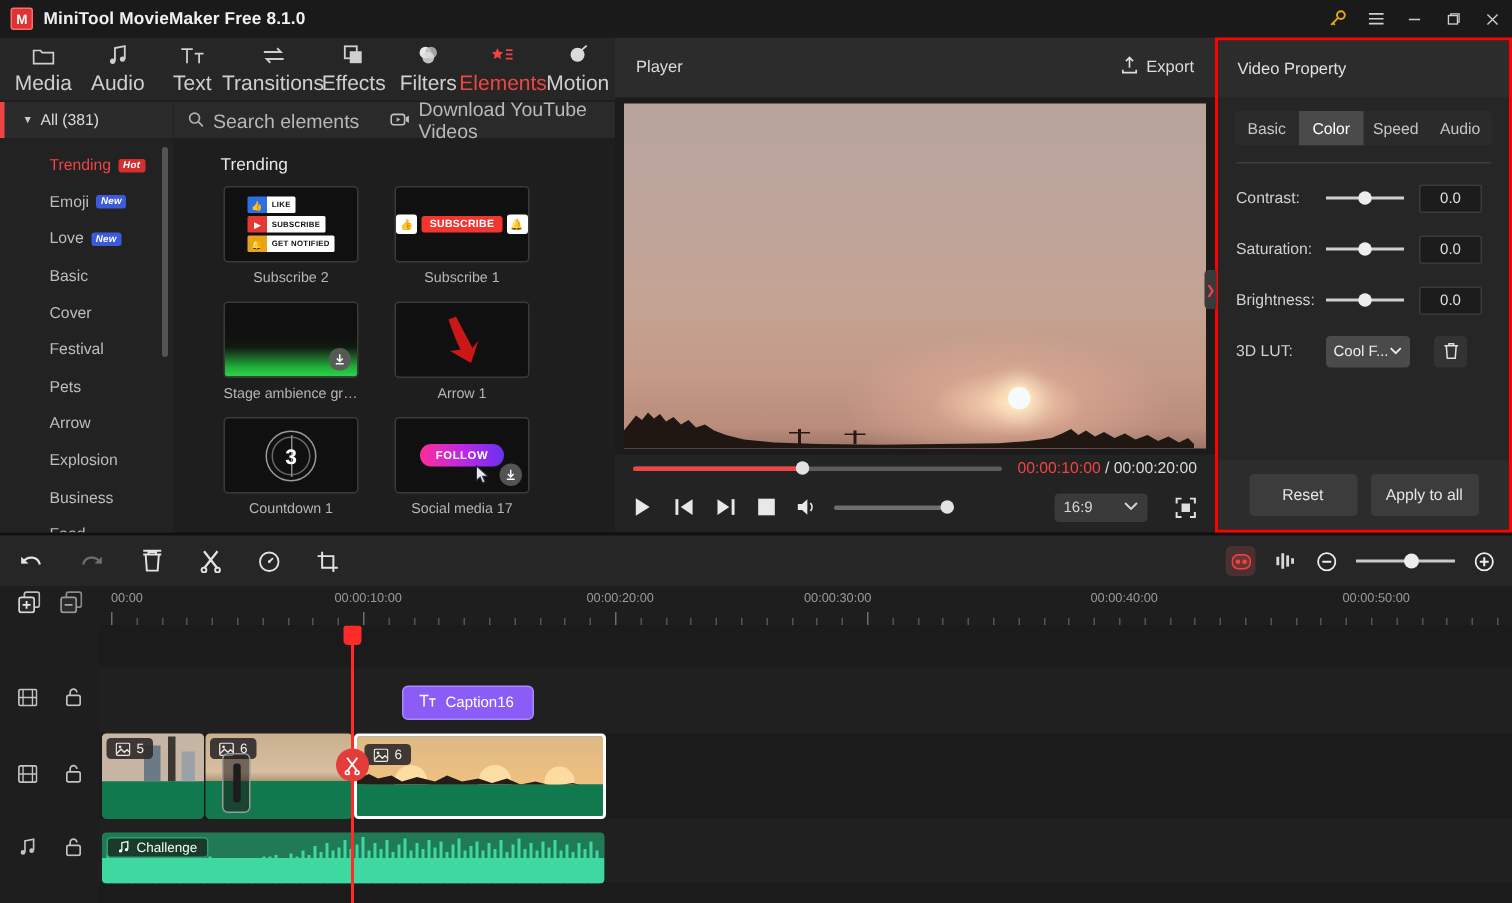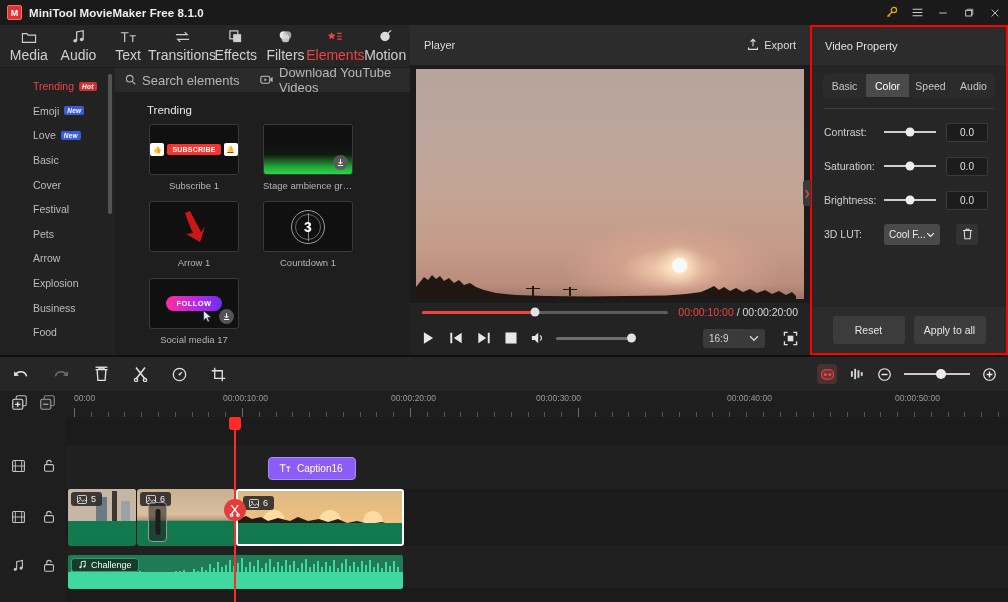--- a/index.html
+++ b/index.html
@@ -374,20 +374,24 @@
                 <path d="M10.5 4.5L14 1.5" stroke="#dadada" stroke-width="1.3"></path>
               </svg>
           </span>
           <span>Motion</span>
         </div>
       </div>
 
       <div class="browser">
 
         <div class="cats">
+          <div class="cat-all">
+            <span style="font-size:7px;color:#ccc;">▼</span>
+            <span>All (381)</span>
+          </div>
           <div class="cat-list">
             <div class="cat sel">
               <span>Trending</span>
               <span class="badge hot">Hot</span>
             </div>
             <div class="cat">
               <span>Emoji</span>
               <span class="badge new">New</span>
             </div>
             <div class="cat">
@@ -442,20 +446,39 @@
                   </svg>
               </span>
               <span>Download YouTube Videos</span>
             </div>
           </div>
 
           <div class="el-body">
             <div class="el-title">Trending</div>
             <div class="grid">
 
+              <div class="cell">
+                <div class="thumb">
+                  <div class="sub2">
+                    <div class="sub2row">
+                        <div class="sub2ic" style="background:#2d6fe0">👍</div>
+                        <div class="sub2tx">LIKE</div>
+                      </div>
+                    <div class="sub2row">
+                        <div class="sub2ic" style="background:#e53935">▶</div>
+                        <div class="sub2tx">SUBSCRIBE</div>
+                      </div>
+                    <div class="sub2row">
+                        <div class="sub2ic" style="background:#e8a317">🔔</div>
+                        <div class="sub2tx">GET NOTIFIED</div>
+                      </div>
+                  </div>
+                </div>
+                <div class="cap">Subscribe 2</div>
+              </div>
 
               <div class="cell">
                 <div class="thumb">
                   <div class="sub1">
                     <div class="sub1b">👍</div>
                     <div class="sub1r">SUBSCRIBE</div>
                     <div class="sub1b">🔔</div>
                   </div>
                 </div>
                 <div class="cap">Subscribe 1</div>

